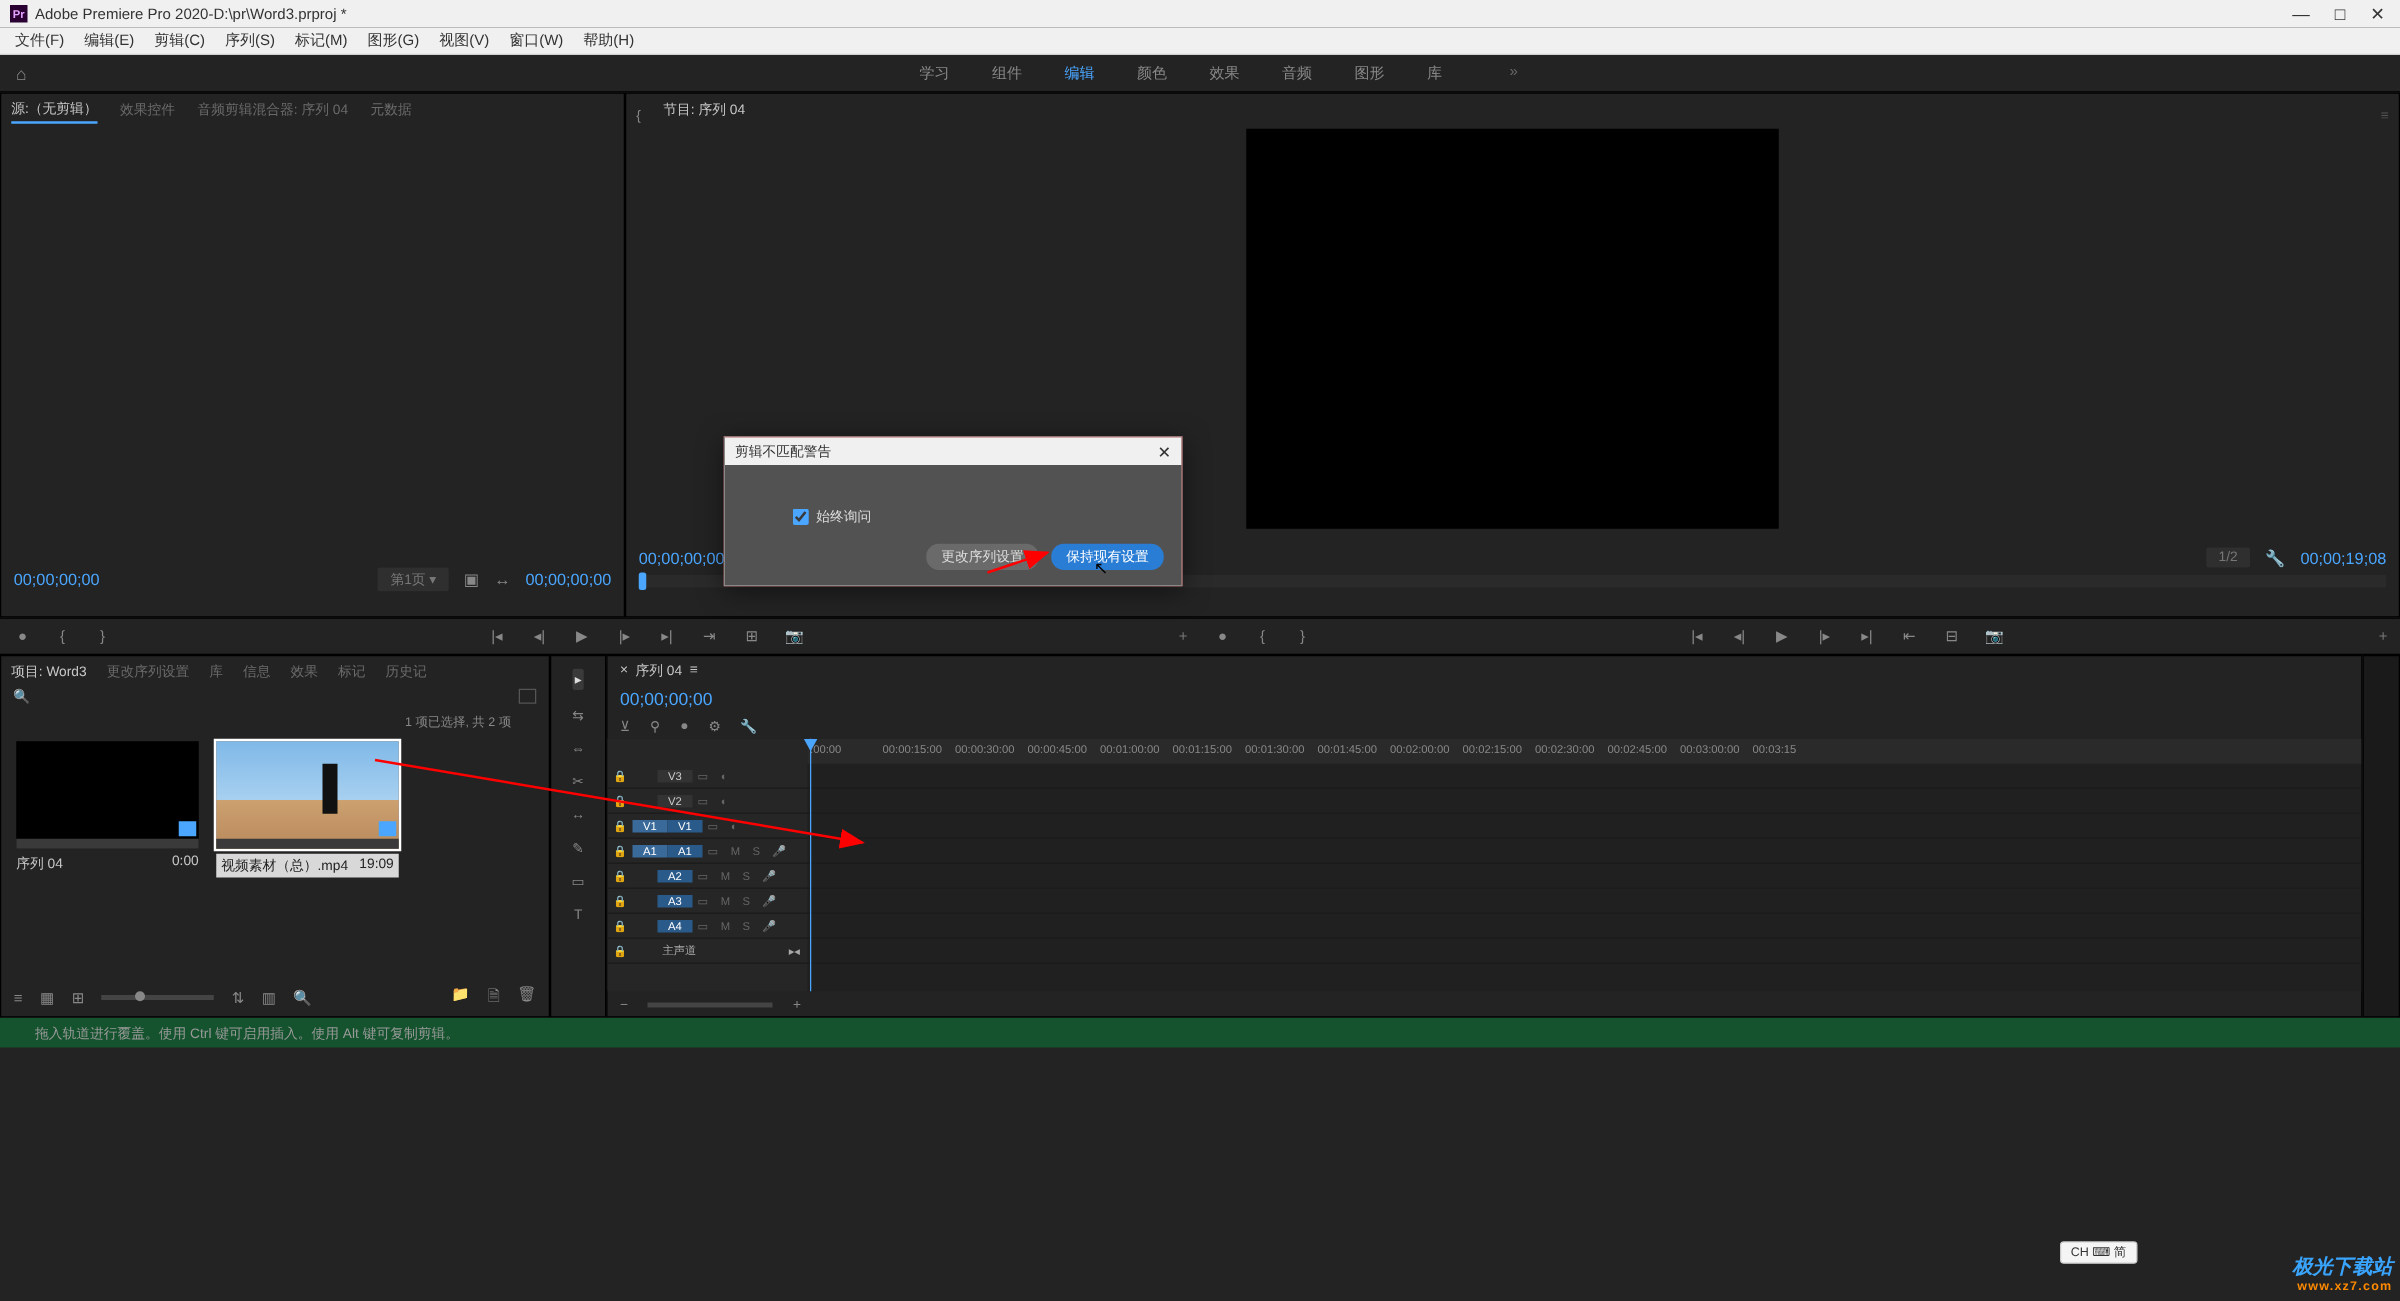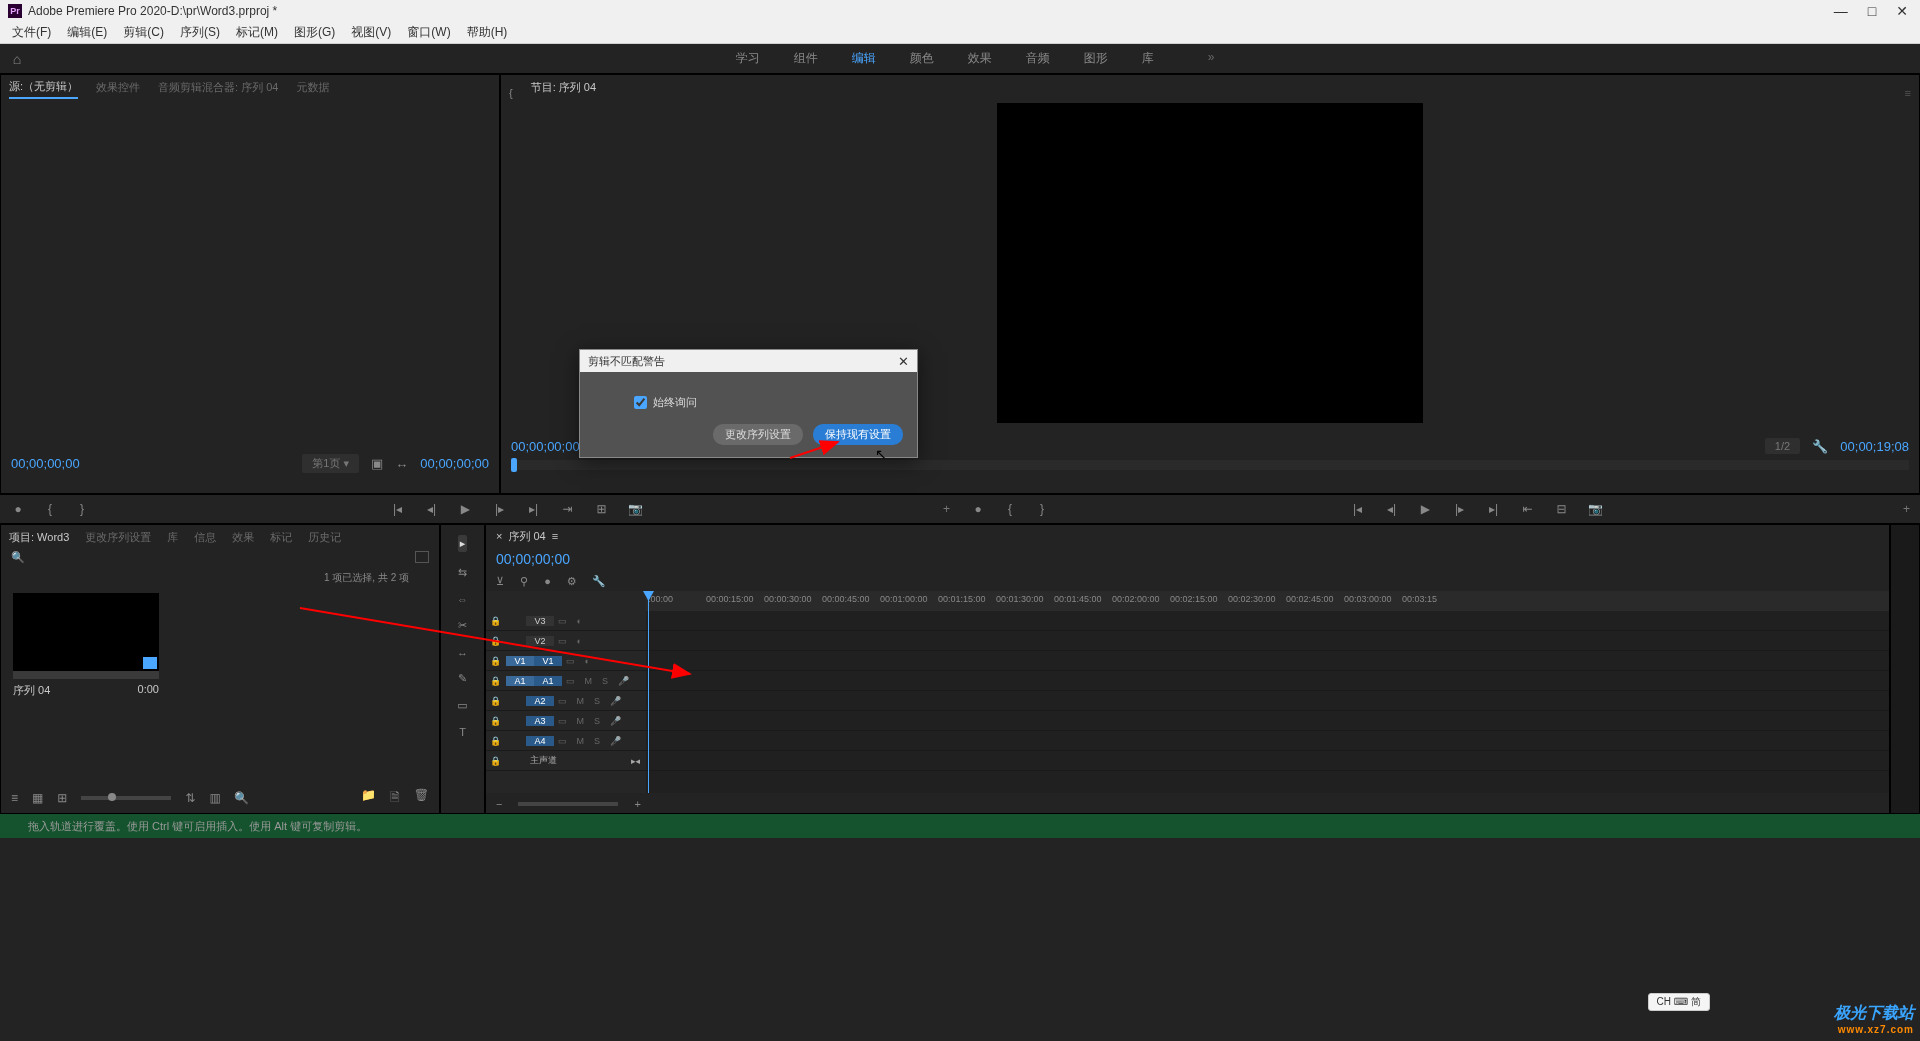--- a/index.html
+++ b/index.html
@@ -102,28 +102,28 @@
 .track .name.src{background:#3a6a9a;color:#fff;}
 .track .name.sel{background:#2a5a8a;color:#fff;}
 .track .icons{display:flex;gap:10px;margin-left:4px;color:#666;}
 .tl-main-row{height:20px;border-bottom:1px solid #1a1a1a;}
 .tl-bottom{position:absolute;bottom:0;left:0;right:0;height:18px;display:flex;align-items:center;padding:0 10px;color:#888;gap:16px;}
 
 
 .statusbar{height:24px;background:#14532d;display:flex;align-items:center;color:#999;font-size:11px;padding:0 28px;}
 
 
-.dialog{position:absolute;left:579px;top:349px;width:339px;background:#ef4444;border:1px solid #888;box-shadow:0 4px 20px rgba(0,0,0,.5);color:#333;}
+.dialog{position:absolute;left:579px;top:349px;width:367px;background:#ef4444;border:1px solid #888;box-shadow:0 4px 20px rgba(0,0,0,.5);color:#333;}
 .dlg-title{height:22px;background:#f0f0f0;display:flex;align-items:center;padding:0 8px;font-size:11px;}
 .dlg-title .x{margin-left:auto;font-size:13px;cursor:pointer;}
 .dlg-body{background:#525252;color:#ddd;padding:14px 14px 12px;font-size:11px;}
 .dlg-msg-row{display:flex;gap:12px;align-items:flex-start;}
 .warn-ico{width:28px;height:26px;background:#ffcc00;clip-path:polygon(50% 0,100% 100%,0 100%);position:relative;flex-shrink:0;}
 .warn-ico::after{content:"!";position:absolute;left:0;right:0;top:4px;text-align:center;color:#000;font-weight:bold;font-size:16px;}
-.dlg-check{margin-top:9px;margin-left:40px;display:flex;align-items:center;gap:6px;font-size:11px;}
+.dlg-check{margin-top:20px;margin-left:40px;display:flex;align-items:center;gap:6px;font-size:11px;}
 .dlg-check input{accent-color:#4aa6ff;}
 .dlg-btns{display:flex;justify-content:flex-end;gap:10px;margin-top:14px;}
 .dlg-btn{padding:3px 12px;border-radius:10px;font-size:11px;cursor:pointer;}
 .dlg-btn.normal{background:#6a6a6a;color:#ddd;}
 .dlg-btn.primary{background:#2a7dd4;color:#fff;}
 
 
 .arrow{position:absolute;pointer-events:none;}
 .arrow svg{overflow:visible;}
 
@@ -278,20 +278,31 @@
     <div class="proj-status">1 项已选择, 共 2 项</div>
     <div class="bins">
       <div class="bin">
         <div class="thumb">
             <div class="scrub"></div>
             <div class="badge2"></div>
           </div>
         <div class="label-row">
             <span>序列 04</span>
             <span>0:00</span>
+          </div>
+      </div>
+      <div class="bin selected">
+        <div class="thumb sky">
+            <div class="figure"></div>
+            <div class="scrub"></div>
+            <div class="badge"></div>
+          </div>
+        <div class="label-row">
+            <span>视频素材（总）.mp4</span>
+            <span>19:09</span>
           </div>
       </div>
     </div>
     <div class="proj-bottom">
       <span>≡</span>
       <span>▦</span>
       <span>⊞</span>
       <div class="slider">
           <div class="knob"></div>
         </div>

